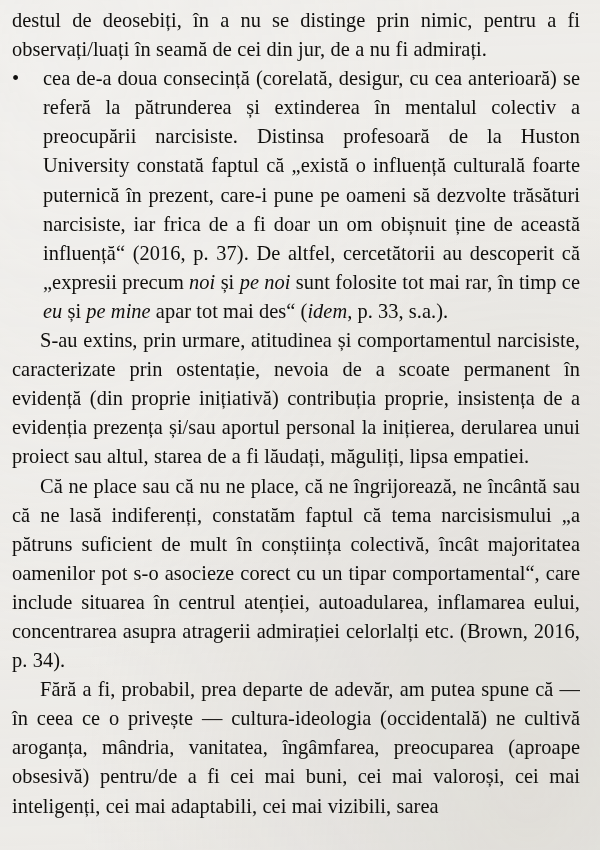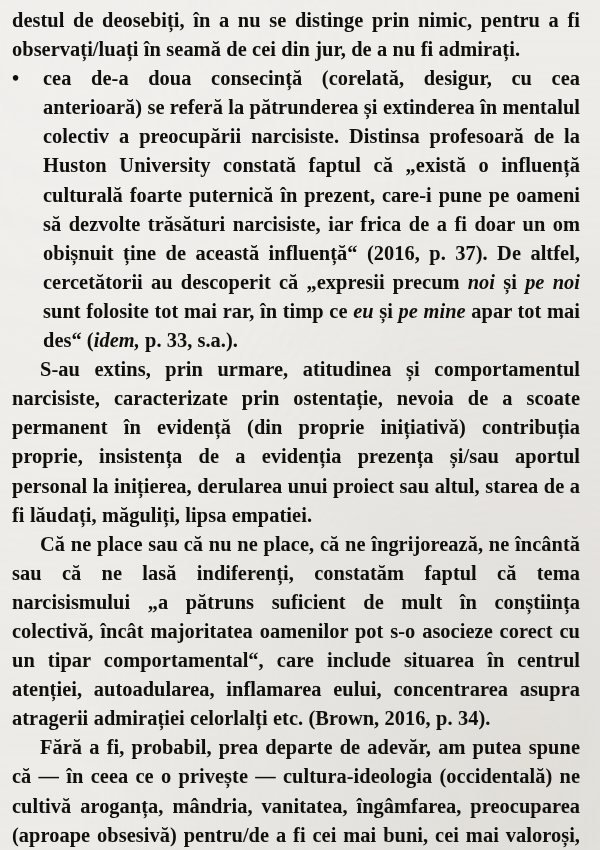--- a/index.html
+++ b/index.html
@@ -14,21 +14,20 @@
     overflow: hidden;
   }
 
   #page {
     position: relative;
     width: 600px;
     height: 850px;
     background: #f3f2f0;
     box-sizing: border-box;
     padding: 6px 20px 16px 12px;
-    font-weight: bold;
   }
 
   
   #page::before {
     content: "";
     position: absolute;
     inset: 0;
     pointer-events: none;
     background:
       radial-gradient(ellipse at 12% 6%, rgba(255,255,255,0.55), rgba(255,255,255,0) 55%),

